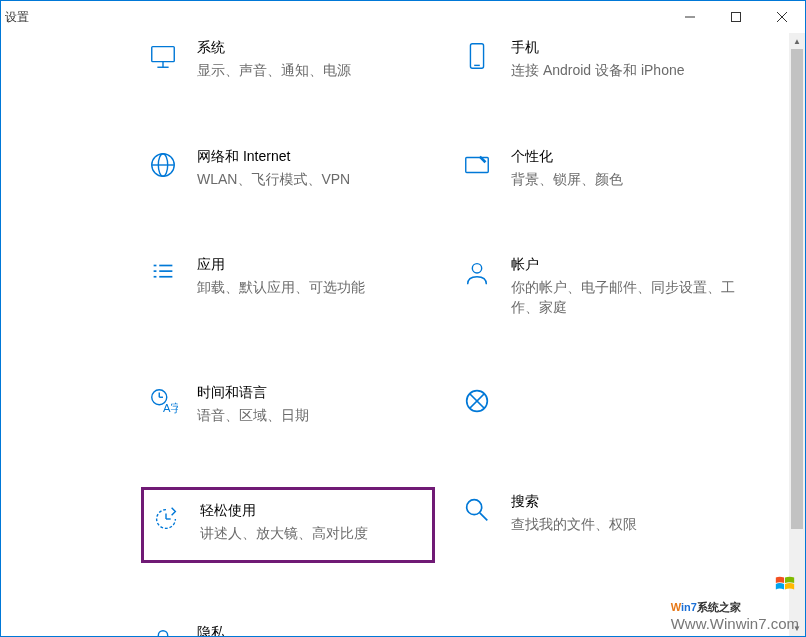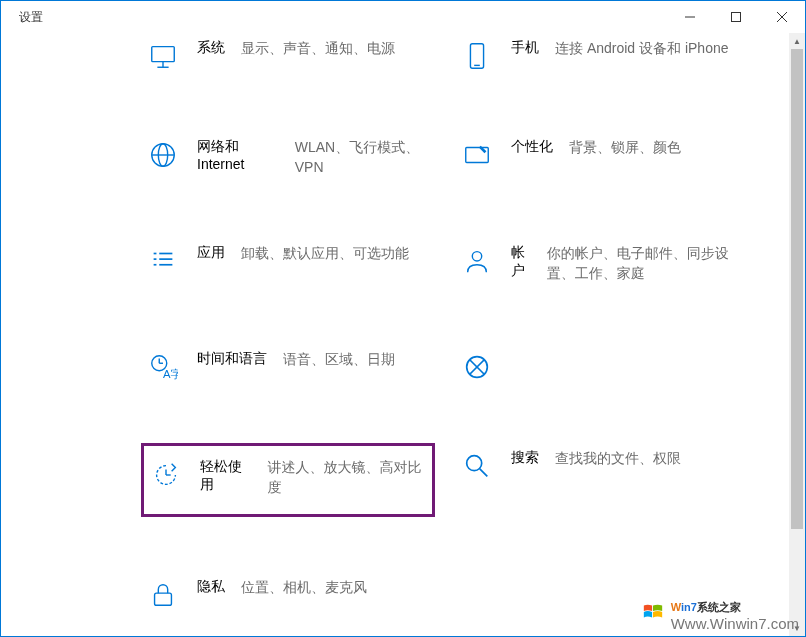--- a/index.html
+++ b/index.html
@@ -16,21 +16,21 @@
   height: 637px;
   border: 1px solid #0078d7;
   position: relative;
   background: #fff;
 }
 .titlebar {
   height: 32px;
   display: flex;
   align-items: center;
   justify-content: space-between;
-  padding-left: 18px;
+  padding-left: 4px;
 }
 .title-text {
   font-size: 12px;
   color: #333;
 }
 .win-buttons {
   display: flex;
   height: 32px;
 }
 .win-btn {
@@ -94,35 +94,36 @@
 .item-icon {
   width: 32px;
   height: 32px;
   flex-shrink: 0;
   display: flex;
   align-items: flex-end;
   justify-content: center;
   color: #0078d7;
 }
 .item-icon svg { width: 30px; height: 30px; }
-.item-text { display: flex; flex-direction: row; gap: 16px; }
+.item-text { display: flex; flex-direction: column; gap: 4px; }
 .item-title { font-size: 14px; color: #000; }
 .item-desc { font-size: 14px; color: #6b6b6b; line-height: 1.4; }
 .highlight-box {
   border: 3px solid #701a75;
   padding: 12px 10px 16px 6px;
 }
 .watermark {
   position: absolute;
   right: 6px;
   bottom: 4px;
   display: flex;
-  align-items: flex-start;
+  align-items: flex-end;
   gap: 4px;
   font-size: 11px;
+  flex-direction: column;
 }
 .watermark .flag {
   width: 28px; height: 24px;
   display:flex;align-items:center;justify-content:center;
 }
 .watermark .t1 { color: #1a6fd6; font-weight: bold; }
 .watermark .t1 b { color: #e77817; }
 .watermark .t2 { color: #777; font-size: 15px; }
 </style>
 </head>

